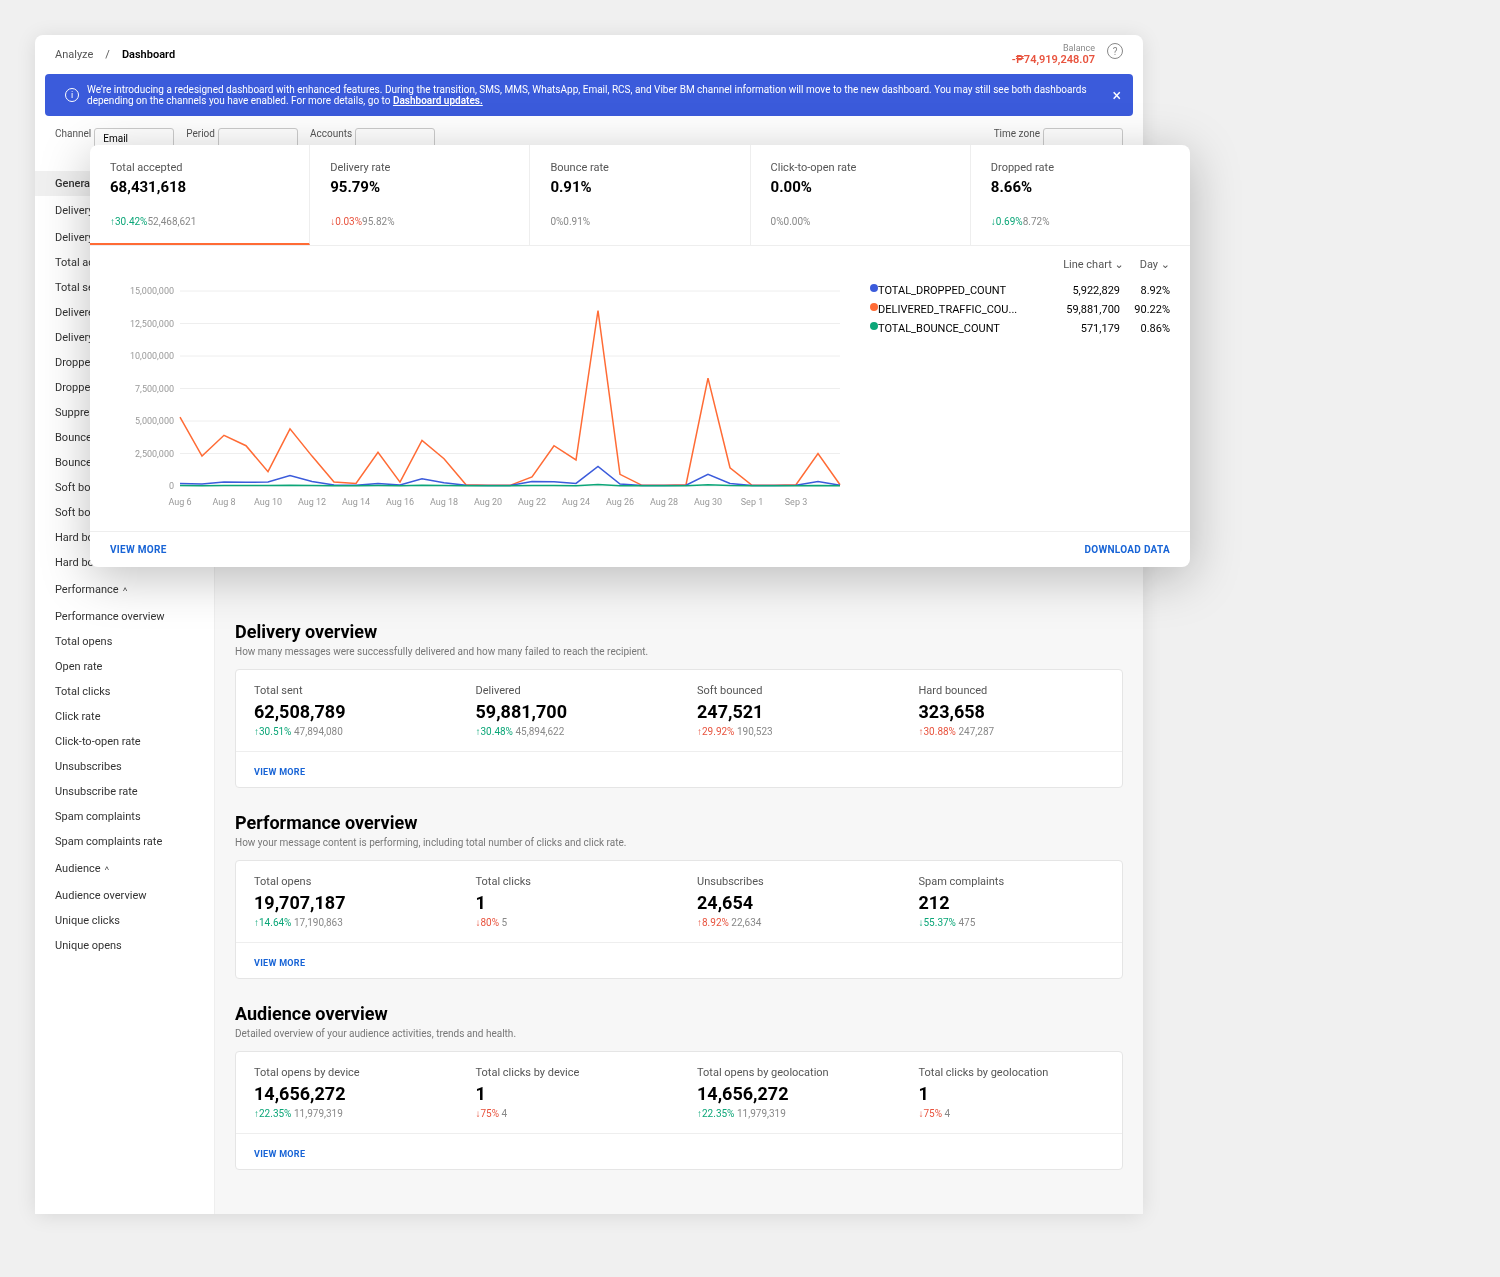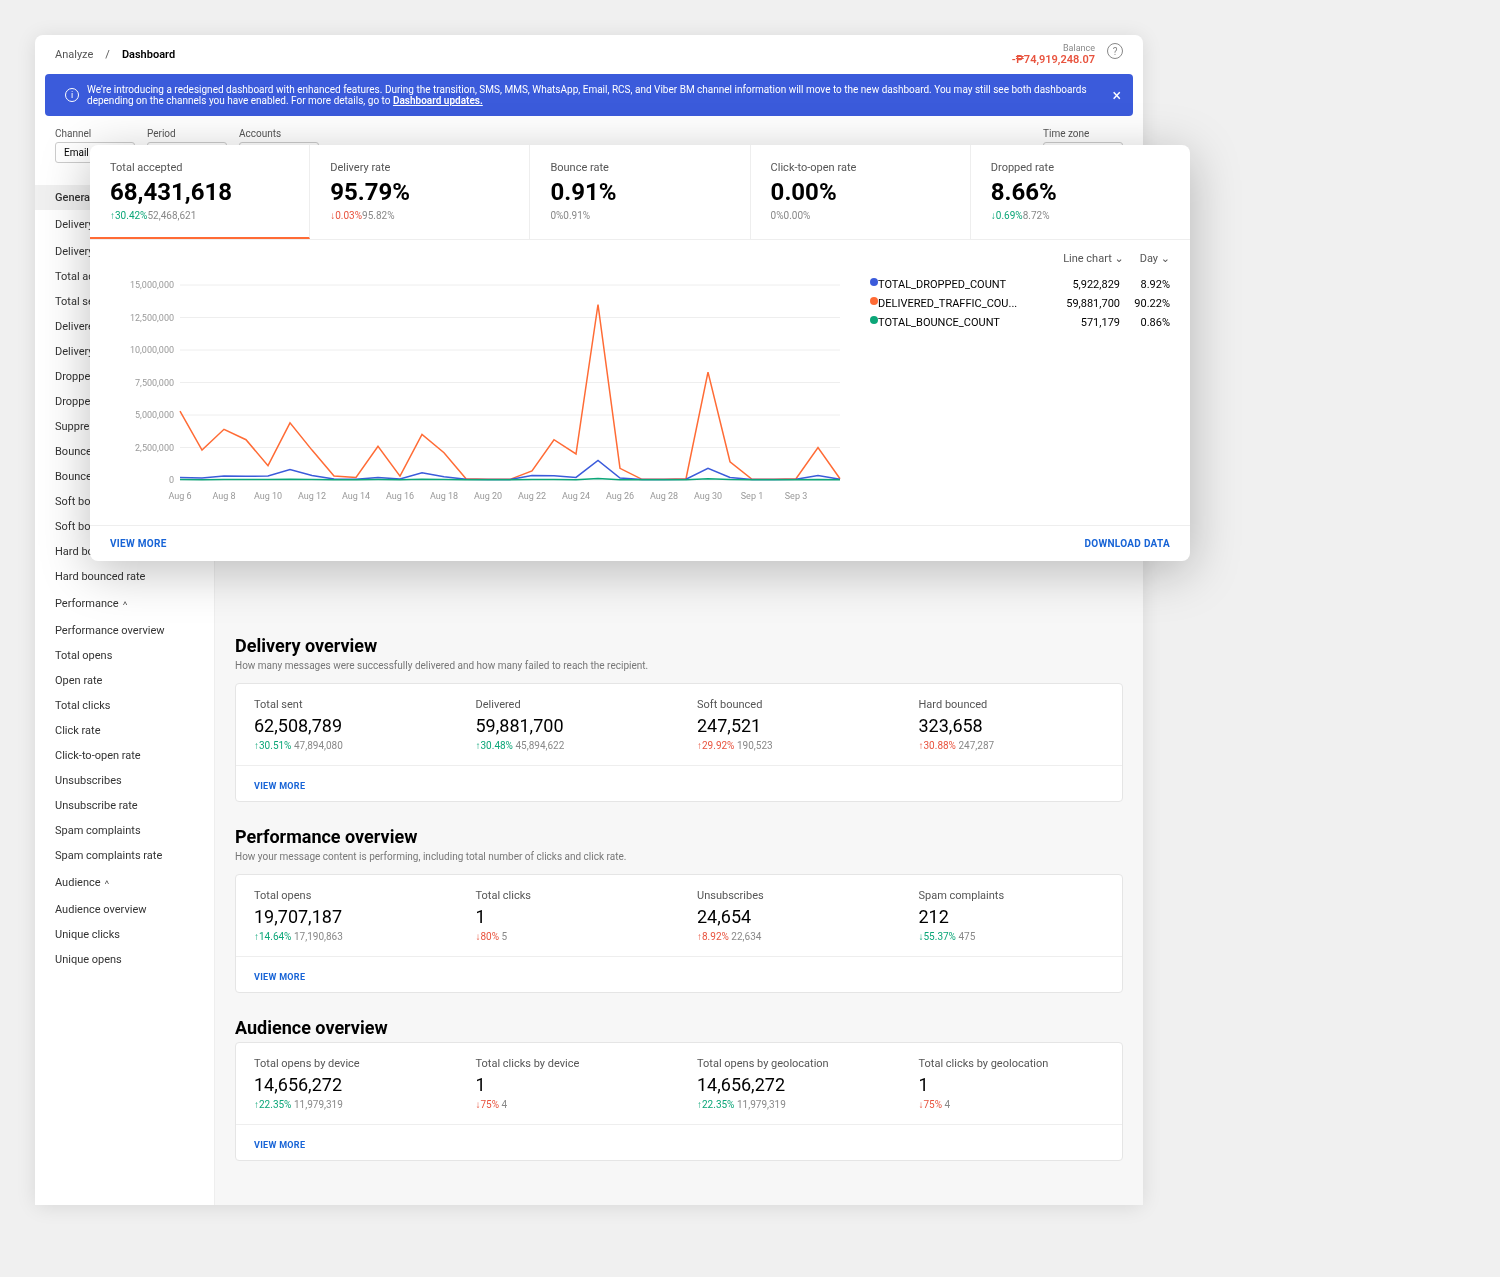--- a/index.html
+++ b/index.html
@@ -11,38 +11,38 @@
 .balance{text-align:right}
 .balance .label{font-size:9px;color:#888}
 .balance .value{color:#e8533e;font-weight:600;font-size:11px}
 .help-icon{width:16px;height:16px;border:1.5px solid #888;border-radius:50%;display:inline-flex;align-items:center;justify-content:center;font-size:10px;color:#888;margin-left:12px}
 .balance-wrap{display:flex;align-items:flex-start}
 .banner{background:#3b5bdb;color:#fff;padding:10px 20px;font-size:10px;display:flex;align-items:center;gap:8px;margin:0 10px;border-radius:4px;position:relative}
 .banner .info-icon{width:14px;height:14px;border-radius:50%;border:1.5px solid #fff;display:inline-flex;align-items:center;justify-content:center;font-size:9px;flex-shrink:0}
 .banner .link{text-decoration:underline;font-weight:600}
 .banner .close{position:absolute;right:12px;top:50%;transform:translateY(-50%);font-size:16px;cursor:pointer}
 .filters{display:flex;gap:12px;padding:12px 20px;font-size:10px}
-.filter{display:flex;flex-direction:column;gap:3px}
+.filter{display:flex;flex-direction:row;gap:3px}
 .filter label{color:#555}
 .filter .select{border:1px solid #ccc;border-radius:3px;padding:4px 8px;font-size:10px;min-width:80px;background:#fff}
 .filter.tz{margin-left:auto}
 .main{display:flex;position:relative}
 .sidebar{width:180px;padding:10px 0;border-right:1px solid #eee;background:#fff}
 .sidebar .item{padding:6px 20px;font-size:11px;color:#333;cursor:pointer}
 .sidebar .item.active{background:#f0f0f0;font-weight:500}
 .sidebar .group{padding:8px 20px;font-size:11px;color:#333;display:flex;align-items:center;gap:4px;cursor:pointer}
 .sidebar .chev{font-size:8px}
 .content{flex:1;padding:20px;background:#f7f7f7}
 .overlay{position:absolute;left:55px;top:110px;width:1100px;background:#fff;border-radius:8px;box-shadow:0 10px 50px rgba(0,0,0,.25);z-index:10;overflow:hidden}
 .kpi-row{display:flex;border-bottom:1px solid #eee}
 .kpi{flex:1;padding:16px 20px;border-right:1px solid #eee}
 .kpi:first-child{border-bottom:2px solid #ff6b35}
 .kpi:last-child{border-right:none}
 .kpi .label{font-size:11px;color:#555;margin-bottom:4px}
-.kpi .value{font-size:24px;font-weight:700;color:#000;margin-bottom:4px}
+.kpi .value{font-size:15px;font-weight:700;color:#000;margin-bottom:20px}
 .kpi .delta{font-size:10px;display:flex;align-items:center;}
 .delta .up{color:#0ca678}
 .delta .down{color:#e8533e}
 .delta .prev{color:#888}
 .chart-controls{display:flex;justify-content:flex-end;gap:16px;padding:12px 20px 0;font-size:11px;color:#555}
 .chart-controls span{cursor:pointer}
 .chart-area{display:flex;padding:10px 20px 20px}
 .chart-svg{flex:1}
 .legend{width:320px;font-size:11px;padding-left:20px}
 .legend-row{display:flex;align-items:flex-start;padding:3px 0}
@@ -52,21 +52,21 @@
 .legend-pct{width:50px;text-align:right}
 .chart-footer{display:flex;justify-content:space-between;padding:12px 20px;border-top:1px solid #eee}
 .chart-footer a{font-size:10px;font-weight:700;color:#1864d6;letter-spacing:.3px;cursor:pointer}
 .section{margin-bottom:24px}
 .section h2{font-size:18px;font-weight:700;margin-bottom:4px}
 .section .desc{font-size:10px;color:#777;margin-bottom:12px}
 .card{background:#fff;border:1px solid #e5e5e5;border-radius:4px}
 .card-grid{display:flex}
 .card-cell{flex:1;padding:14px 18px}
 .card-cell .label{font-size:11px;color:#555;margin-bottom:4px}
-.card-cell .value{font-size:18px;font-weight:400;margin-bottom:4px}
+.card-cell .value{font-size:18px;font-weight:700;margin-bottom:4px}
 .card-cell .delta{font-size:10px}
 .card-footer{padding:8px 18px;border-top:1px solid #eee}
 .card-footer a{font-size:9px;font-weight:700;color:#1864d6;letter-spacing:.3px;cursor:pointer}
 .axis-label{font-size:9px;fill:#999}
 .placeholder{height:440px}
 .yaxis{font-size:9px;fill:#999}
 </style>
 </head>
 <body>
 
@@ -217,20 +217,21 @@
       <div class="label">Spam complaints</div>
       <div class="value">212</div>
       <div class="delta"><span class="up">↓55.37%</span> <span class="prev">475</span></div>
     </div>
               </div>
     <div class="card-footer"><a>VIEW MORE</a></div>
   </div>
           </div>
           <div class="section">
             <h2>Audience overview</h2>
+  <div class="desc">Detailed overview of your audience activities, trends and health.</div>
   <div class="card">
     <div class="card-grid">
                 <div class="card-cell">
       <div class="label">Total opens by device</div>
       <div class="value">14,656,272</div>
       <div class="delta"><span class="up">↑22.35%</span> <span class="prev">11,979,319</span></div>
     </div>
                 <div class="card-cell">
       <div class="label">Total clicks by device</div>
       <div class="value">1</div>

